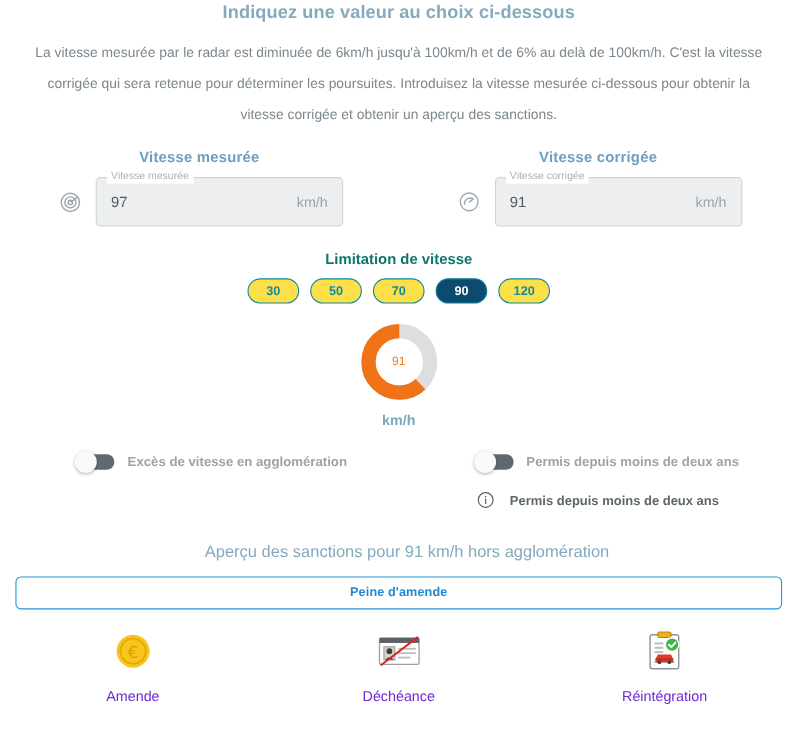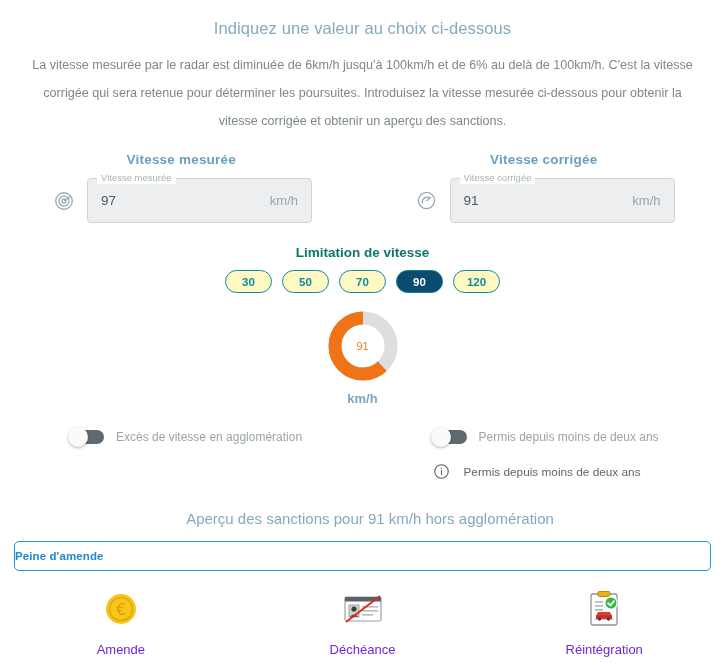--- a/index.html
+++ b/index.html
@@ -21,22 +21,22 @@
     position: relative;
     box-sizing: border-box;
   }
 
   
   .main-title {
     text-align: center;
     font-size: 16.5px;
     color: #85a9bd;
     letter-spacing: .1px;
-    padding-top: 19px;
-    font-weight: 400;
+    padding-top: 2px;
+    font-weight: 700;
   }
   .intro {
     margin: 13px auto 0;
     width: 672px;
     text-align: center;
     font-size: 12.6px;
     line-height: 28px;
     color: #7c878e;
   }
 
@@ -124,21 +124,21 @@
     min-width: 47px;
     height: 23px;
     border: 1px solid #1289a3;
     border-radius: 14px;
     color: #1289a3;
     font-size: 11.5px;
     font-weight: bold;
     display: flex;
     align-items: center;
     justify-content: center;
-    background: #fef9c3;
+    background: #fde047;
     box-sizing: border-box;
     padding: 0 9px;
   }
   .pill.selected {
     background: #0c4a6e;
     border-color: #0e8299;
     color: #ffffff;
   }
 
   
@@ -177,20 +177,21 @@
 
   
   .toggle-row {
     display: flex;
     margin-top: 20px;
   }
   .toggle-col {
     width: 362.5px;
     box-sizing: border-box;
     padding-left: 70px;
+    font-weight: bold;
   }
   .toggle-line {
     display: flex;
     align-items: center;
     height: 22px;
   }
   .switch {
     width: 34px;
     height: 14px;
     border-radius: 8px;
@@ -238,20 +239,21 @@
     color: #85a9bd;
     padding-left: 15px;
   }
   .accordion {
     margin: 14px 14px 0;
     height: 30px;
     border: 1.3px solid #2196d8;
     border-radius: 5px;
     display: flex;
     align-items: center;
+    justify-content: center;
     box-sizing: border-box;
   }
   .accordion-label {
     font-size: 11.5px;
     font-weight: bold;
     color: #1e88d0;
     letter-spacing: .1px;
   }
 
   .cards {

